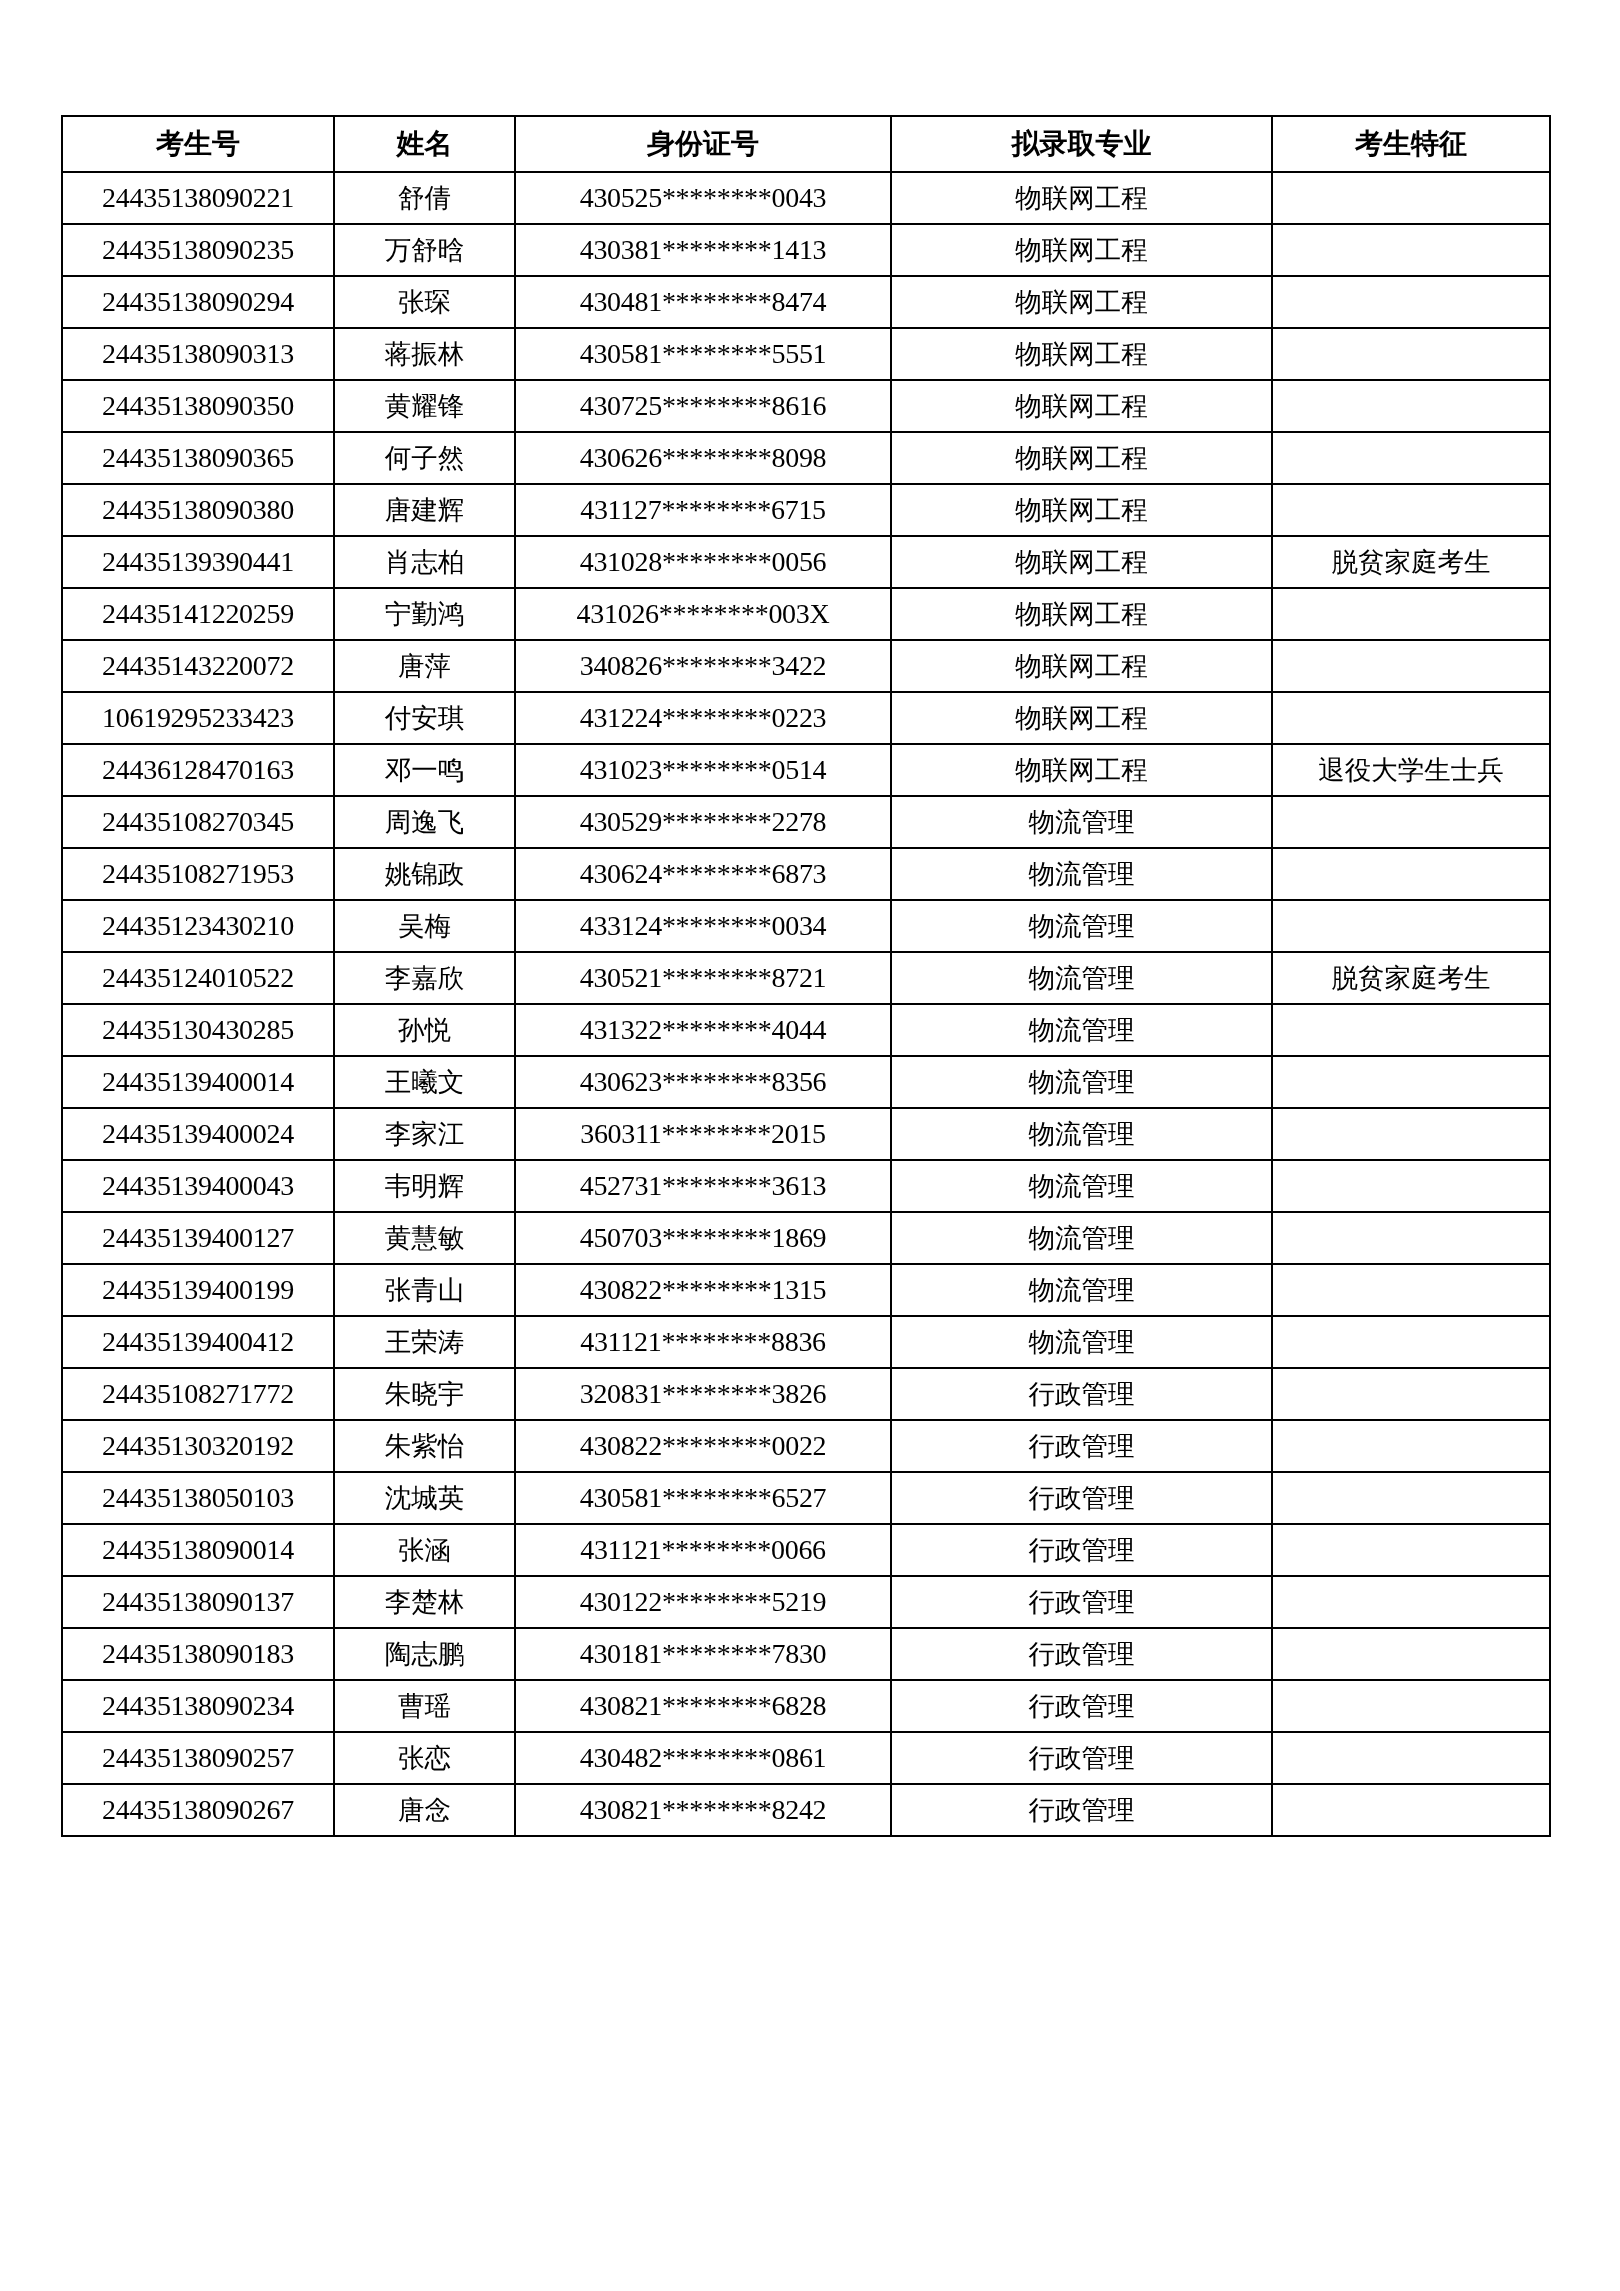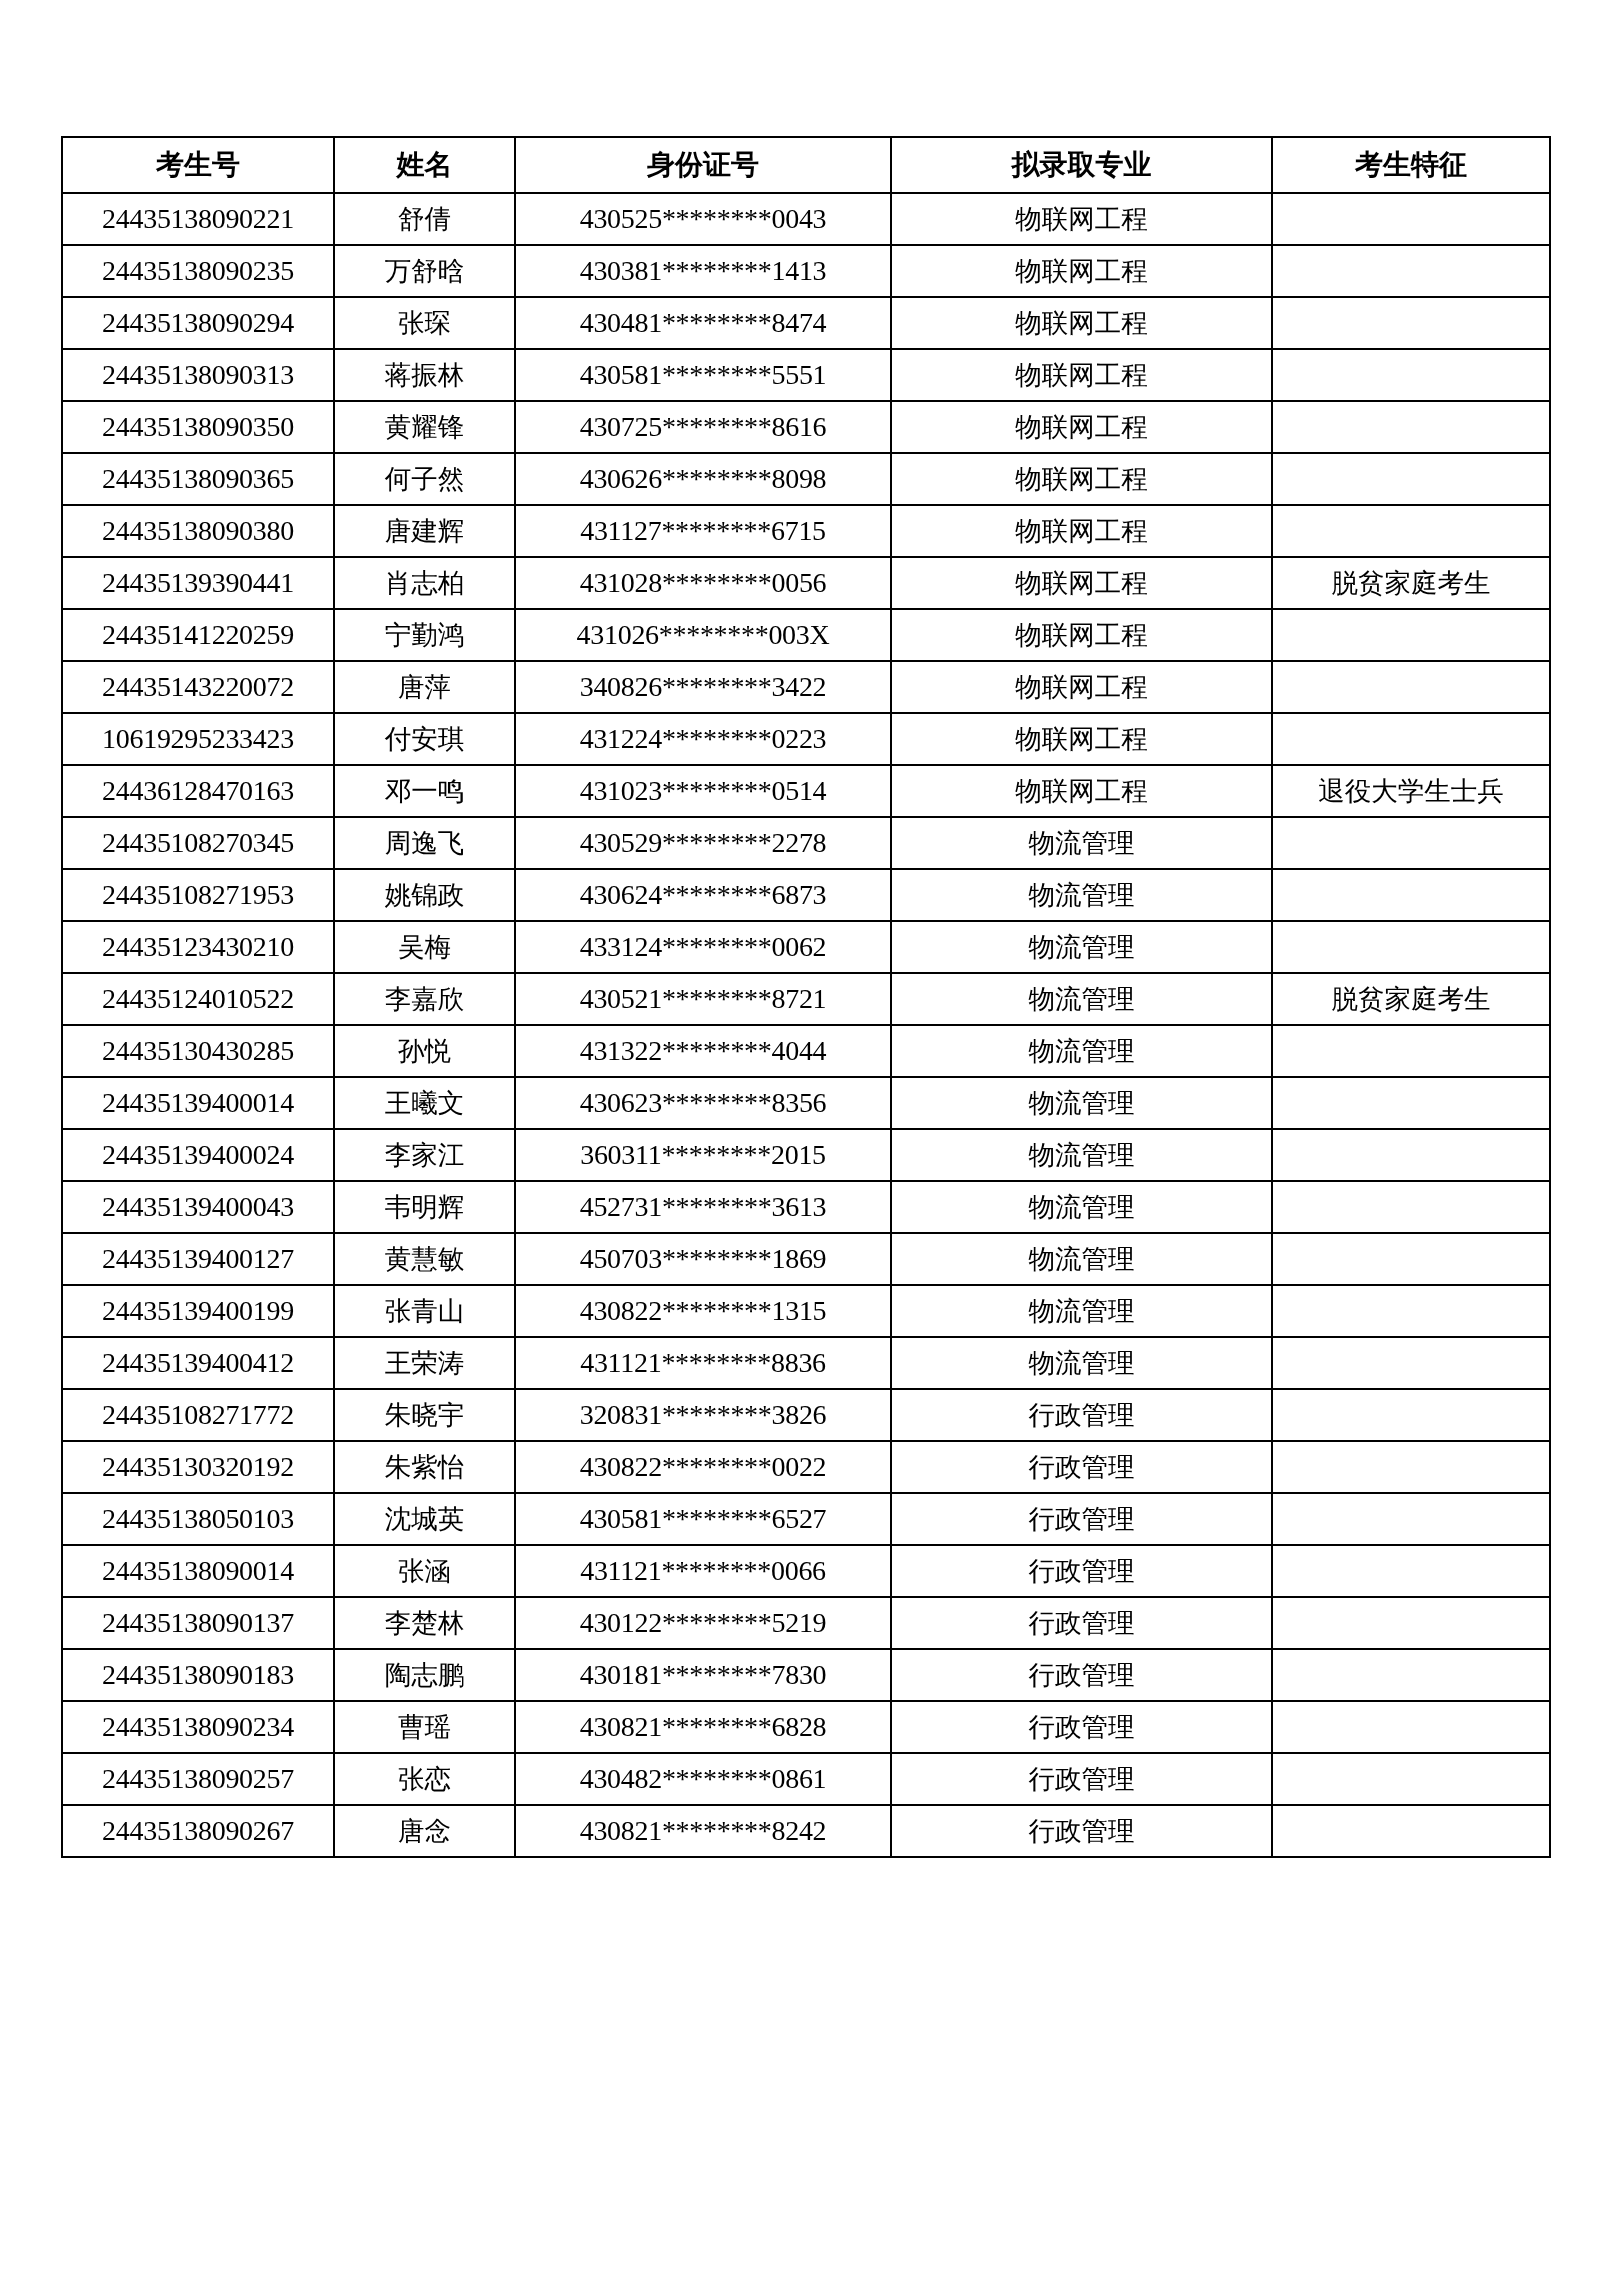--- a/index.html
+++ b/index.html
@@ -1,19 +1,19 @@
 <!DOCTYPE html>
 <html><head>
 <meta charset="utf-8">
 <style>
   html, body { margin: 0; padding: 0; background: #ffffff; }
   body { width: 1620px; height: 2292px; position: relative; overflow: hidden;
          font-family: "DejaVu Serif", "Liberation Serif", serif; color: #000; }
   .page { position: absolute; left: 61px; top: 115px; width: 1489px; }
-  table { border-collapse: collapse; width: 1489px; table-layout: fixed; margin-top: 21px; }
+  table { border-collapse: collapse; width: 1489px; table-layout: fixed; }
   col.c1 { width: 272px; } col.c2 { width: 181px; } col.c3 { width: 376px; }
   col.c4 { width: 381px; } col.c5 { width: 278px; }
   th, td { border: 2.9px solid #000; text-align: center; vertical-align: middle; padding: 0; overflow: hidden; white-space: nowrap; }
   th { height: 54px; font-family: "DejaVu Sans", "Liberation Sans", sans-serif; font-weight: bold; font-size: 28px; }
   td { height: 50px; font-size: 26.5px; }
   td.num { font-family: "Liberation Serif", "DejaVu Serif", serif; font-size: 28px; letter-spacing: -0.3px; }
 </style>
 </head>
 <body>
 
@@ -130,21 +130,21 @@
         <tr>
           <td class="num">24435108271953</td>
           <td>姚锦政</td>
           <td class="num">430624********6873</td>
           <td>物流管理</td>
           <td></td>
         </tr>
         <tr>
           <td class="num">24435123430210</td>
           <td>吴梅</td>
-          <td class="num">433124********0062</td>
+          <td class="num">433124********0034</td>
           <td>物流管理</td>
           <td></td>
         </tr>
         <tr>
           <td class="num">24435124010522</td>
           <td>李嘉欣</td>
           <td class="num">430521********8721</td>
           <td>物流管理</td>
           <td>脱贫家庭考生</td>
         </tr>

